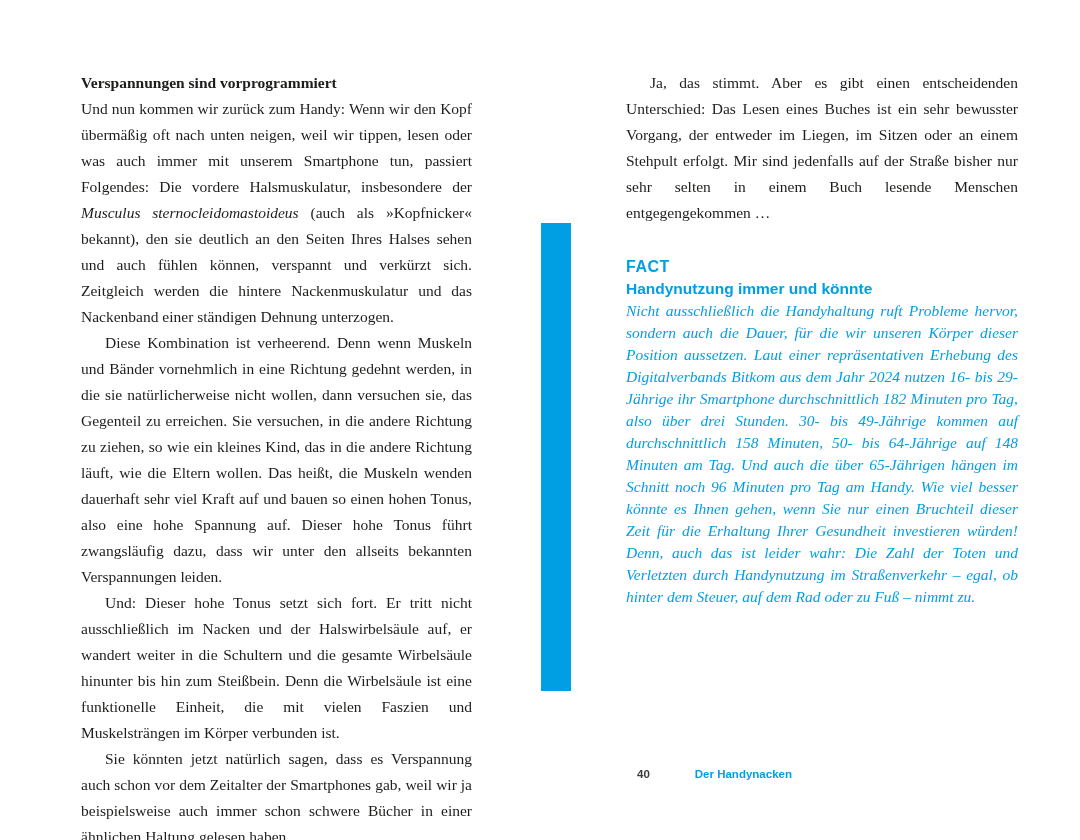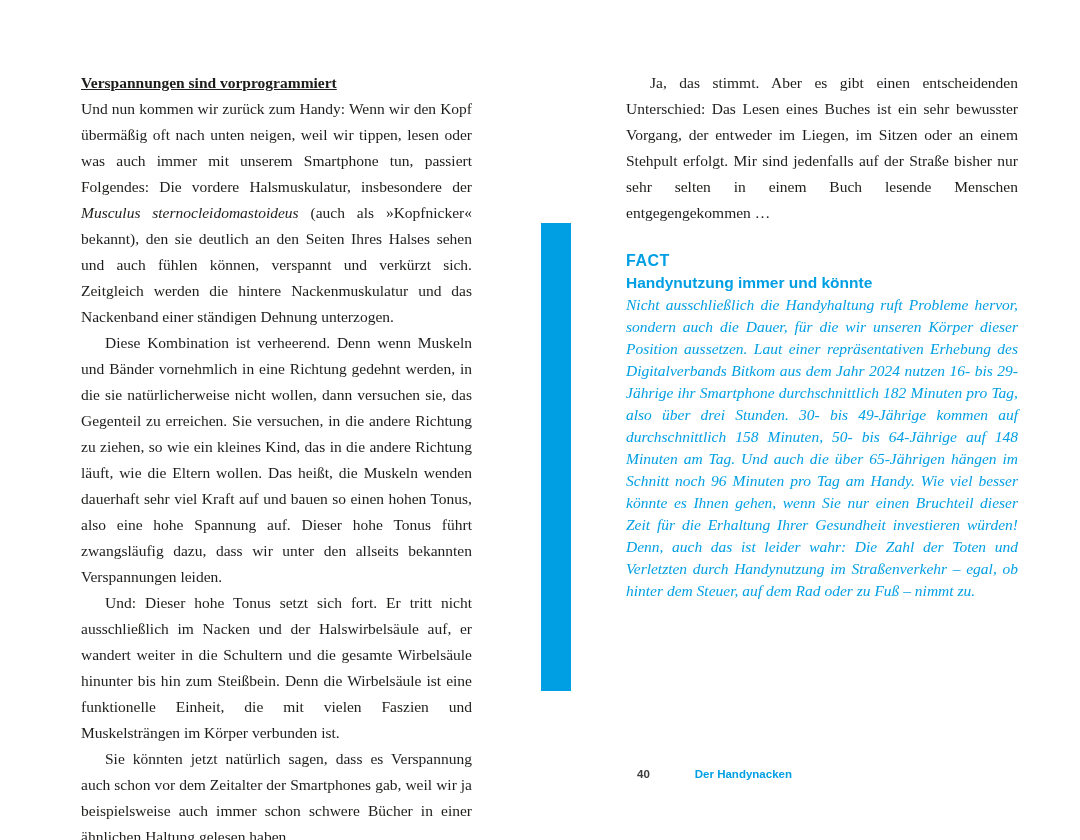--- a/index.html
+++ b/index.html
@@ -23,39 +23,38 @@
     position: absolute;
     left: 626px;
     top: 70px;
     width: 392px;
   }
   .heading {
     font-size: 15.5px;
     line-height: 26px;
     font-weight: bold;
     color: #1d1d1b;
-    text-decoration: underline;
   }
   .body-text p {
     font-size: 15.5px;
     line-height: 26px;
     text-align: justify;
     hyphens: auto;
     -webkit-hyphens: auto;
   }
   .body-text p.indent { text-indent: 24px; }
   .fact-accent-bar {
     position: absolute;
     left: 541px;
     top: 223px;
     width: 30px;
     height: 468px;
     background: #009fe3;
   }
-  .fact { margin-top: 24px; color: #009fe3; }
+  .fact { margin-top: 30px; color: #009fe3; }
   .fact-tag {
     font-family: "Liberation Sans", sans-serif;
     font-weight: bold;
     font-size: 16px;
     line-height: 22px;
     letter-spacing: 0.5px;
     color: #009fe3;
   }
   .fact-title {
     font-family: "Liberation Sans", sans-serif;

